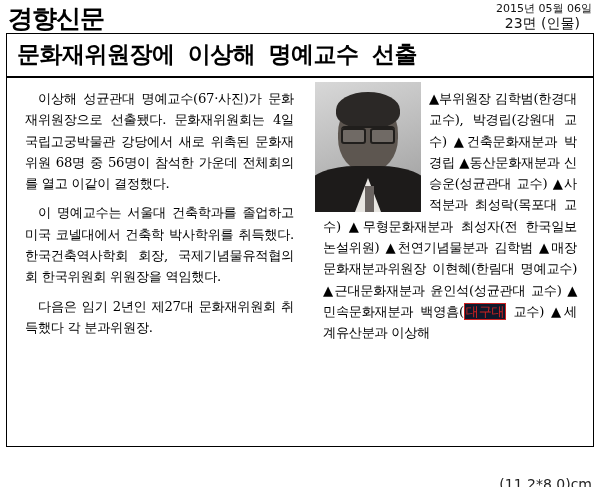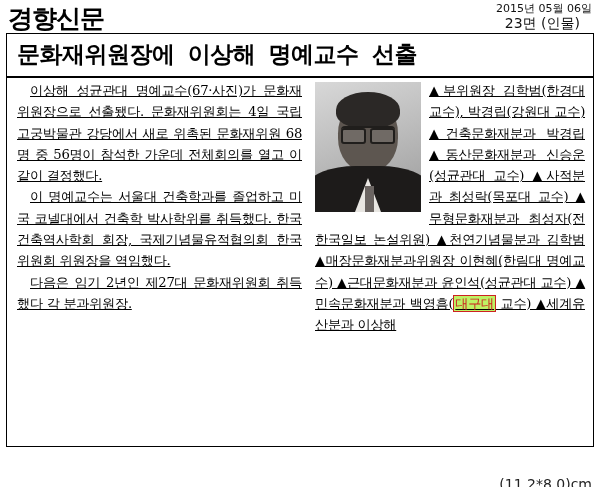--- a/index.html
+++ b/index.html
@@ -100,23 +100,22 @@
     top: 0;
     font-family: "DejaVu Serif", "Liberation Serif", serif;
     font-size: 13.2px;
     line-height: 21.3px;
     color: #000000;
     text-align: justify;
     text-justify: inter-character;
     letter-spacing: -0.3px;
   }
   .col p {
-    margin: 0;
+    margin: 8px;
     text-indent: 13px;
-    text-decoration: underline;
   }
   .col p.noindent {
     text-indent: 0;
   }
   #col-left  { left: 10px;  width: 285px; }
   #col-right { left: 308px; width: 270px; }
 
   
   .photo {
     float: left;
@@ -190,21 +189,21 @@
   .photo .tie {
     position: absolute;
     left: 50px;
     bottom: 0;
     width: 9px;
     height: 26px;
     background: #6b6562;
   }
 
   .highlight {
-    background: #bef264;
+    background: #0f172a;
     border: 1px solid #cc2222;
     color: #cc2222;
     padding: 0 1px;
   }
 
   
   .size-note {
     position: absolute;
     right: 8px;
     top: 476px;

